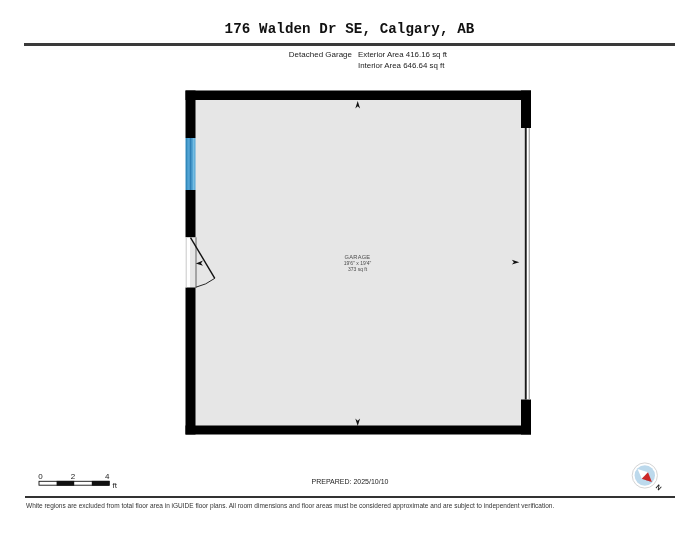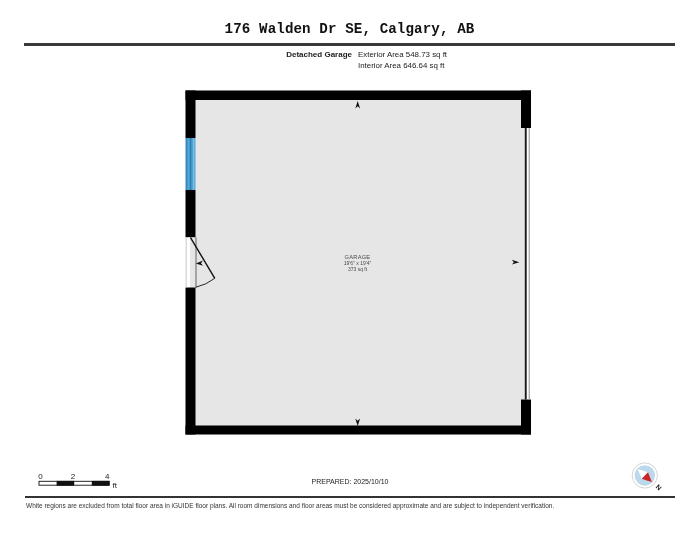--- a/index.html
+++ b/index.html
@@ -6,23 +6,23 @@
   body{width:699px;height:540px;background:#ffffff;font-family:"Liberation Sans",sans-serif;position:relative;overflow:hidden;}
   .abs{position:absolute;}
 </style>
 </head>
 <body>
 
 <div class="abs" style="left:0;top:21px;width:699px;text-align:center;font-size:14.2px;font-weight:bold;color:#111;letter-spacing:0.1px;font-family:Liberation Mono, monospace;">176 Walden Dr SE, Calgary, AB</div>
 
 <div class="abs" style="left:24px;top:43.3px;width:650.5px;height:2.3px;background:#3a3a3a;"></div>
 
-<div class="abs" style="left:190px;top:49.5px;width:162px;text-align:right;font-size:8px;font-weight:bold;color:#222;">Detached Garage</div>
+<div class="abs" style="left:190px;top:49.5px;width:162px;text-align:right;font-size:8px;font-weight:normal;color:#222;">Detached Garage</div>
 
-<div class="abs" style="left:358px;top:49.5px;font-size:7.9px;color:#222;">Exterior Area 548.73 sq ft</div>
+<div class="abs" style="left:358px;top:49.5px;font-size:7.9px;color:#222;">Exterior Area 416.16 sq ft</div>
 
 <div class="abs" style="left:358px;top:60.5px;font-size:7.9px;color:#222;">Interior Area 646.64 sq ft</div>
 
 <svg class="abs" style="left:0;top:0;" width="699" height="540" viewBox="0 0 699 540">
 
   <rect x="190" y="95" width="336" height="335.5" fill="#e6e6e6"></rect>
 
   <rect x="185.5" y="90.5" width="345.5" height="9.5" fill="#000"></rect>
 
   <rect x="185.5" y="425.5" width="345.5" height="9" fill="#000"></rect>

